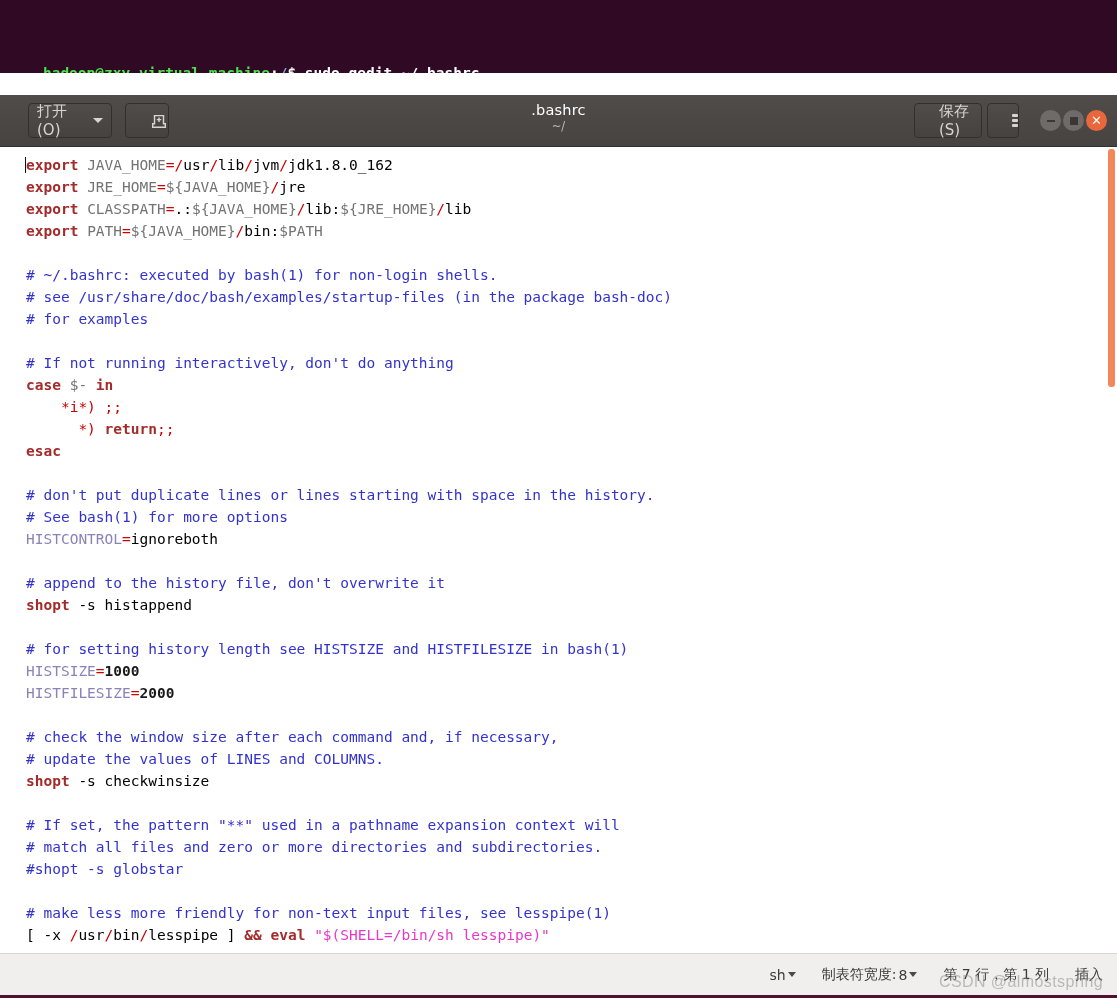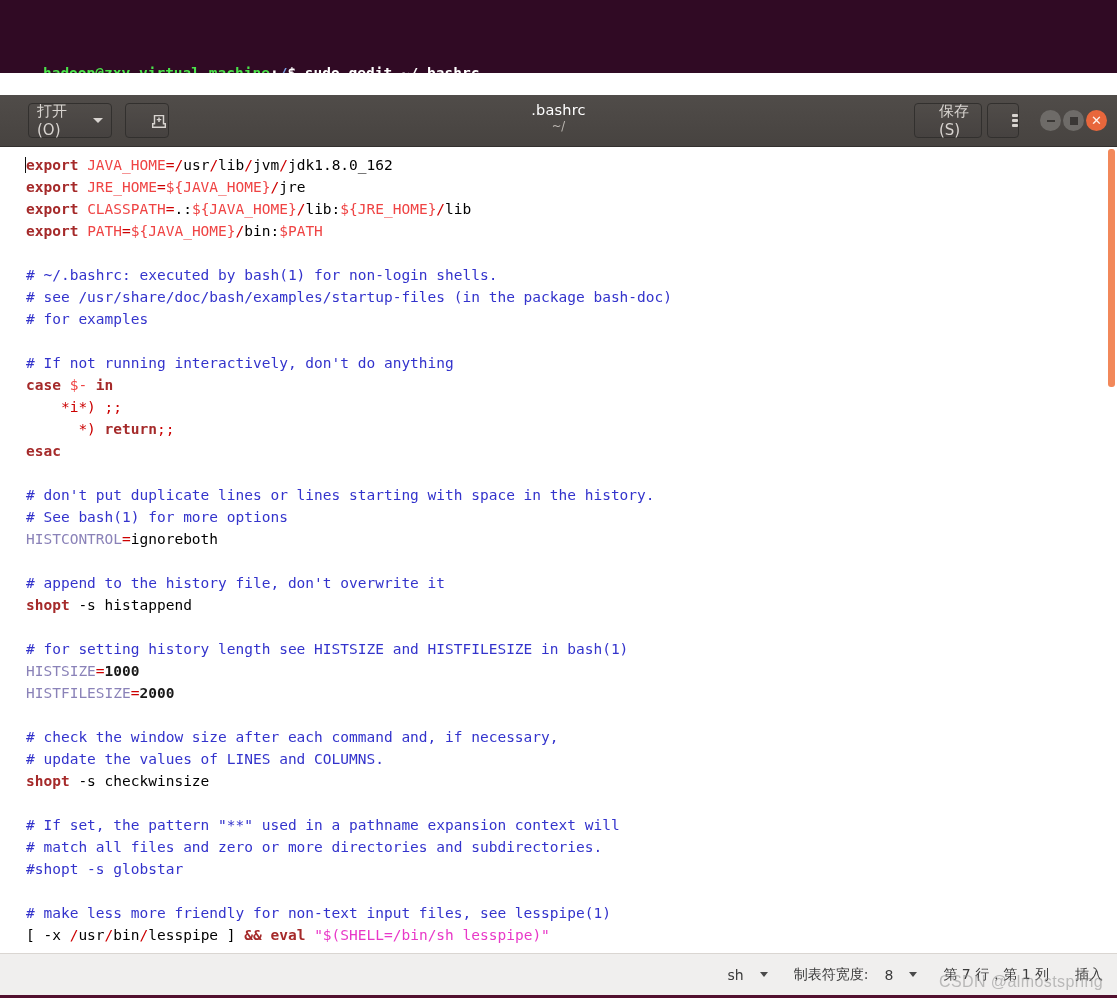--- a/index.html
+++ b/index.html
@@ -145,21 +145,21 @@
   .code .ln { height: 22px; }
   .cursor {
     display: inline-block;
     width: 0; border-left: 1.5px solid #111;
     height: 16px; vertical-align: -3px;
     margin-left: -1px;
   }
 
   
   .kw   { color: #A52A2A; font-weight: bold; }
-  .var  { color: #ef4444; }
+  .var  { color: #737373; }
   .var2 { color: #8A82B8; margin-top: 28px; }
   .op   { color: #CC0000; }
   .cmt  { color: #3333CC; }
   .num  { color: #1A1A1A; font-weight: bold; }
   .str  { color: #E838C8; }
   .pl   { color: #000000; }
 
   .scrollbar {
     position: absolute;
     right: 2px; top: 2px;
@@ -177,21 +177,21 @@
     border-bottom: 3px solid #52102F;
     box-sizing: border-box;
     display: flex;
     align-items: center;
     justify-content: flex-end;
     gap: 26px;
     padding-right: 14px;
     font-size: 14px;
     color: #3B3B3B;
   }
-  .sb-item { display: flex; align-items: center; gap: 16px; cursor: pointer; }
+  .sb-item { display: flex; align-items: center; gap: 2px; cursor: pointer; }
   .sb-item .caret {
     width: 0; height: 0;
     border-left: 4.5px solid transparent;
     border-right: 4.5px solid transparent;
     border-top: 5px solid #4A4A4A;
   }
   .sb-static { cursor: default; }
 
   .watermark {
     position: absolute;

